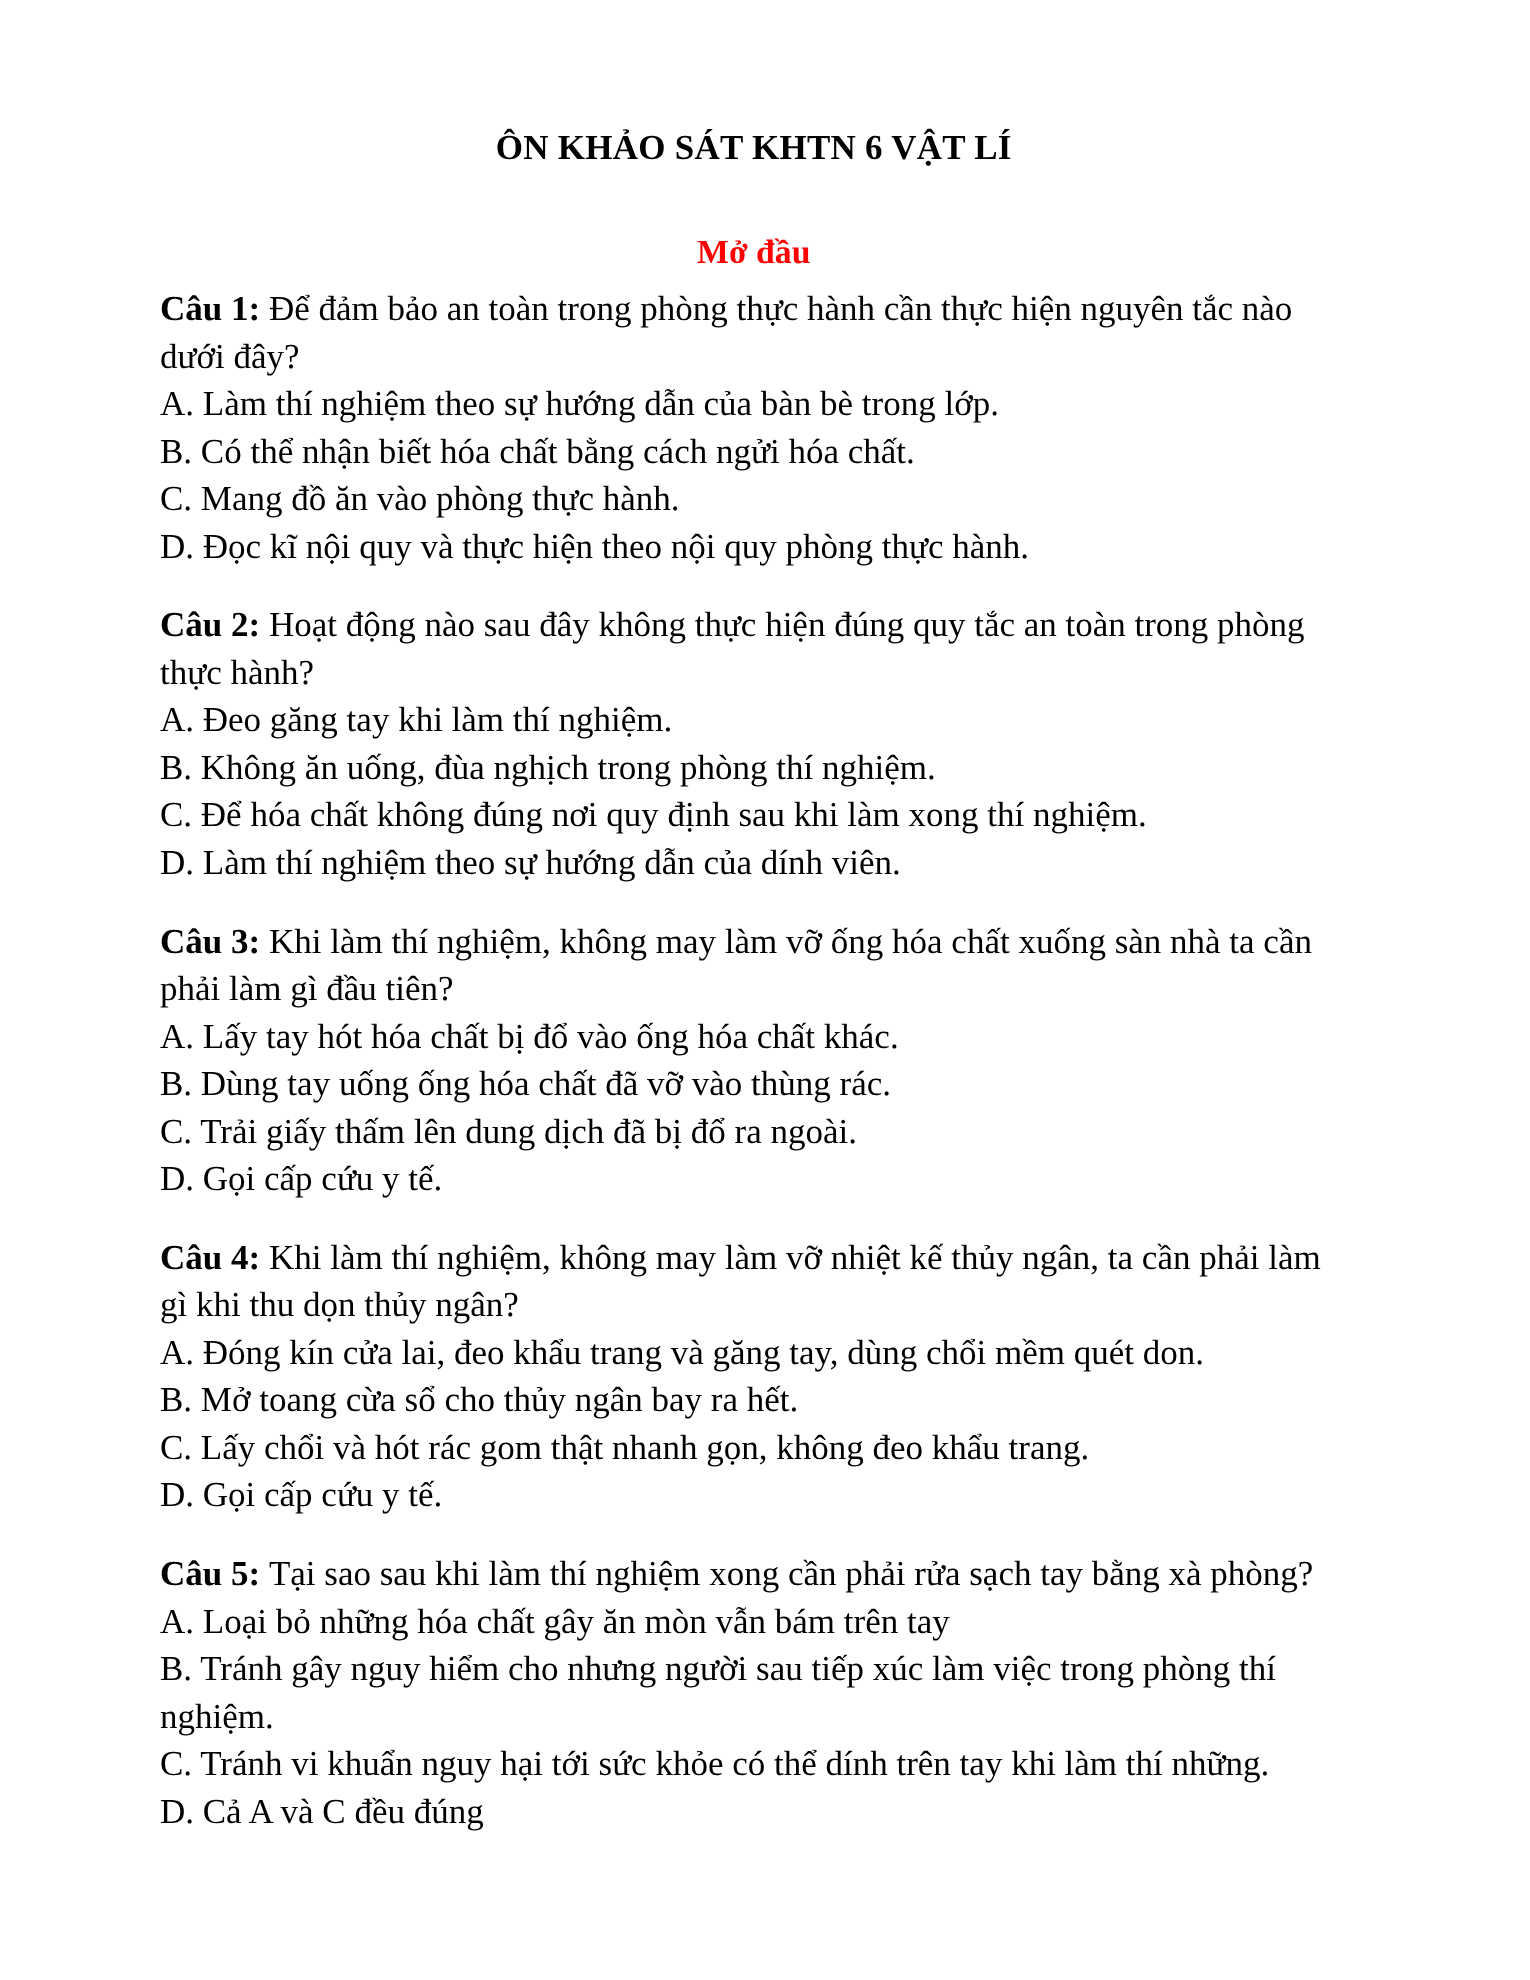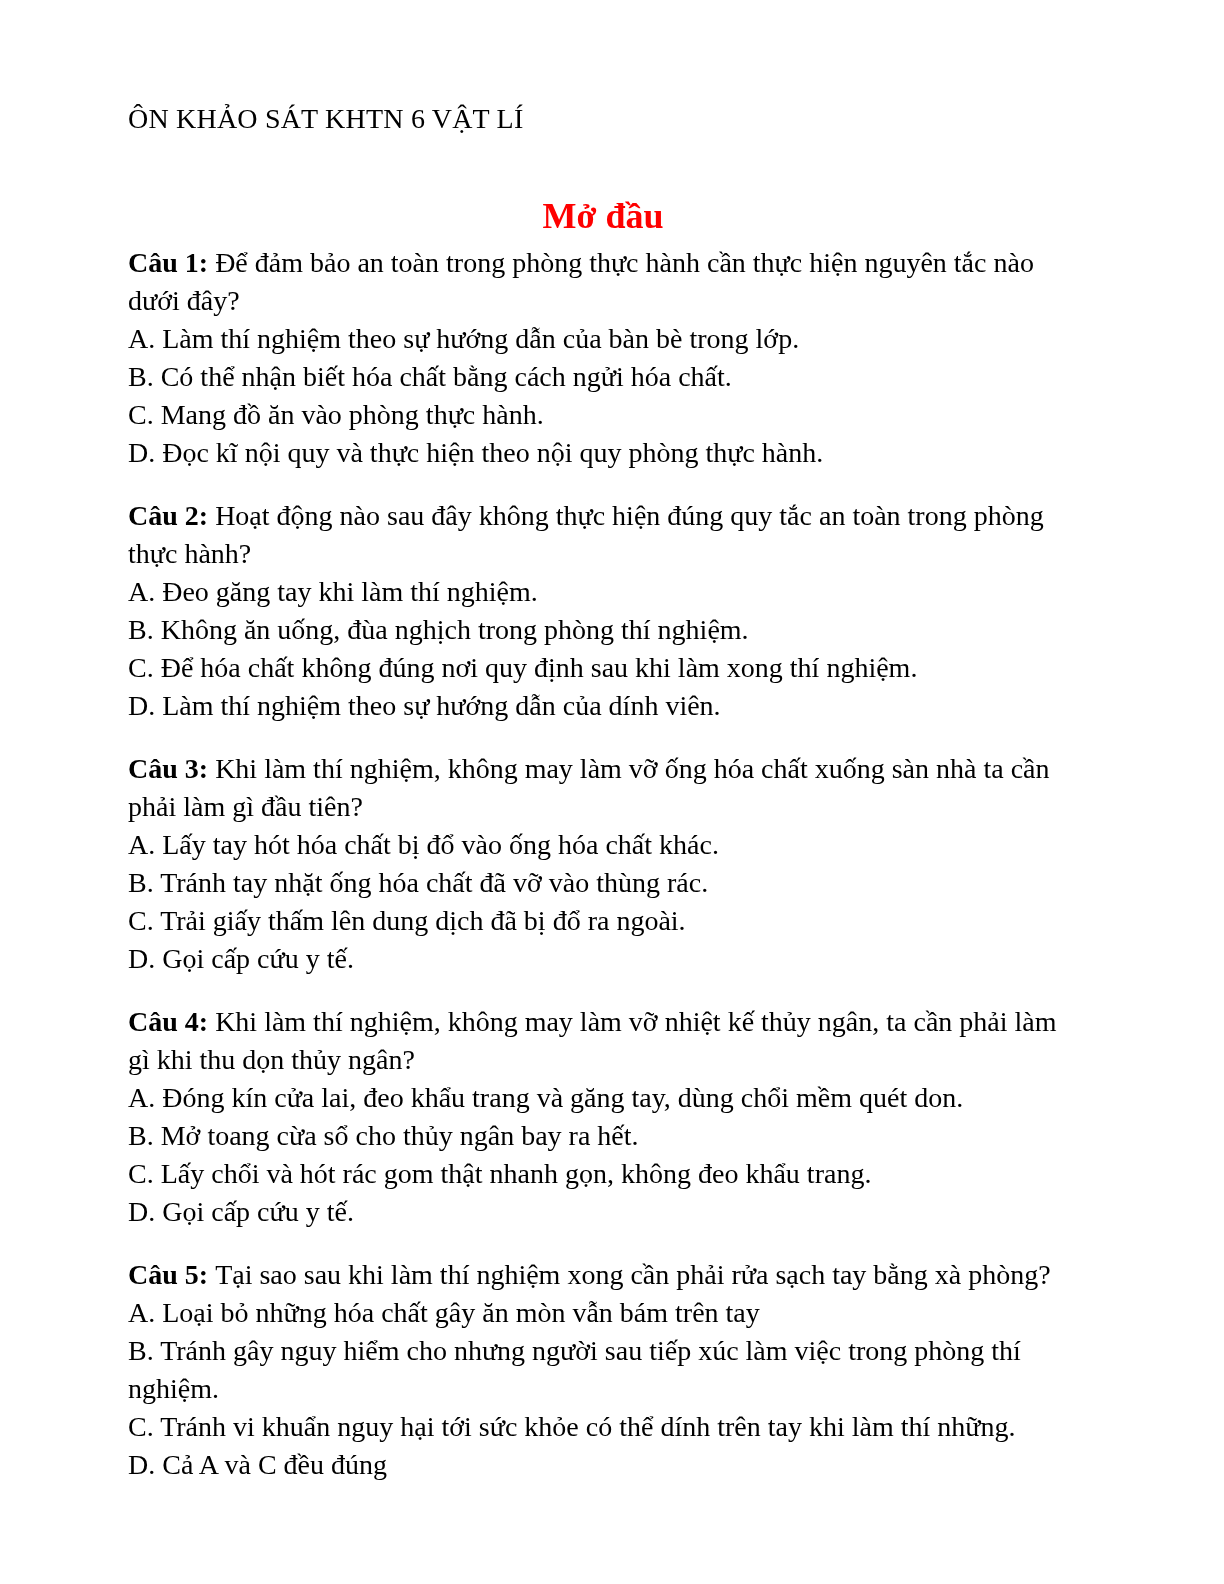--- a/index.html
+++ b/index.html
@@ -16,26 +16,27 @@
     background: #ffffff;
     padding: 100px 146px 40px 128px;
     font-family: "Liberation Serif", "DejaVu Serif", serif;
     font-size: 28px;
     line-height: 38px;
     color: #000000;
   }
   .doc-title {
     margin: 0;
     font-size: 28px;
-    font-weight: normal;
+    font-weight: bold;
+    text-align: center;
     letter-spacing: 0.2px;
   }
   .section-heading {
-    margin: 59px 0 0 0;
-    font-size: 36px;
+    margin: 44px 0 0 0;
+    font-size: 27px;
     font-weight: bold;
     text-align: center;
     color: #fe0000;
   }
   .question-block {
     margin-top: 25px;
   }
   .question-block.first {
     margin-top: 9px;
   }
@@ -70,21 +71,21 @@
     <p class="question"><strong class="q-label">Câu 2:</strong><span>Hoạt động nào sau đây không thực hiện đúng quy tắc an toàn trong phòng thực hành?</span></p>
     <p class="option">A. Đeo găng tay khi làm thí nghiệm.</p>
     <p class="option">B. Không ăn uống, đùa nghịch trong phòng thí nghiệm.</p>
     <p class="option">C. Để hóa chất không đúng nơi quy định sau khi làm xong thí nghiệm.</p>
     <p class="option">D. Làm thí nghiệm theo sự hướng dẫn của dính viên.</p>
   </section>
 
   <section class="question-block">
     <p class="question"><strong class="q-label">Câu 3:</strong><span>Khi làm thí nghiệm, không may làm vỡ ống hóa chất xuống sàn nhà ta cần phải làm gì đầu tiên?</span></p>
     <p class="option">A. Lấy tay hót hóa chất bị đổ vào ống hóa chất khác.</p>
-    <p class="option">B. Tránh tay nhặt ống hóa chất đã vỡ vào thùng rác.</p>
+    <p class="option">B. Dùng tay uống ống hóa chất đã vỡ vào thùng rác.</p>
     <p class="option">C. Trải giấy thấm lên dung dịch đã bị đổ ra ngoài.</p>
     <p class="option">D. Gọi cấp cứu y tế.</p>
   </section>
 
   <section class="question-block">
     <p class="question"><strong class="q-label">Câu 4:</strong><span>Khi làm thí nghiệm, không may làm vỡ nhiệt kế thủy ngân, ta cần phải làm gì khi thu dọn thủy ngân?</span></p>
     <p class="option">A. Đóng kín cửa lai, đeo khẩu trang và găng tay, dùng chổi mềm quét don.</p>
     <p class="option">B. Mở toang cừa sổ cho thủy ngân bay ra hết.</p>
     <p class="option">C. Lấy chổi và hót rác gom thật nhanh gọn, không đeo khẩu trang.</p>
     <p class="option">D. Gọi cấp cứu y tế.</p>

